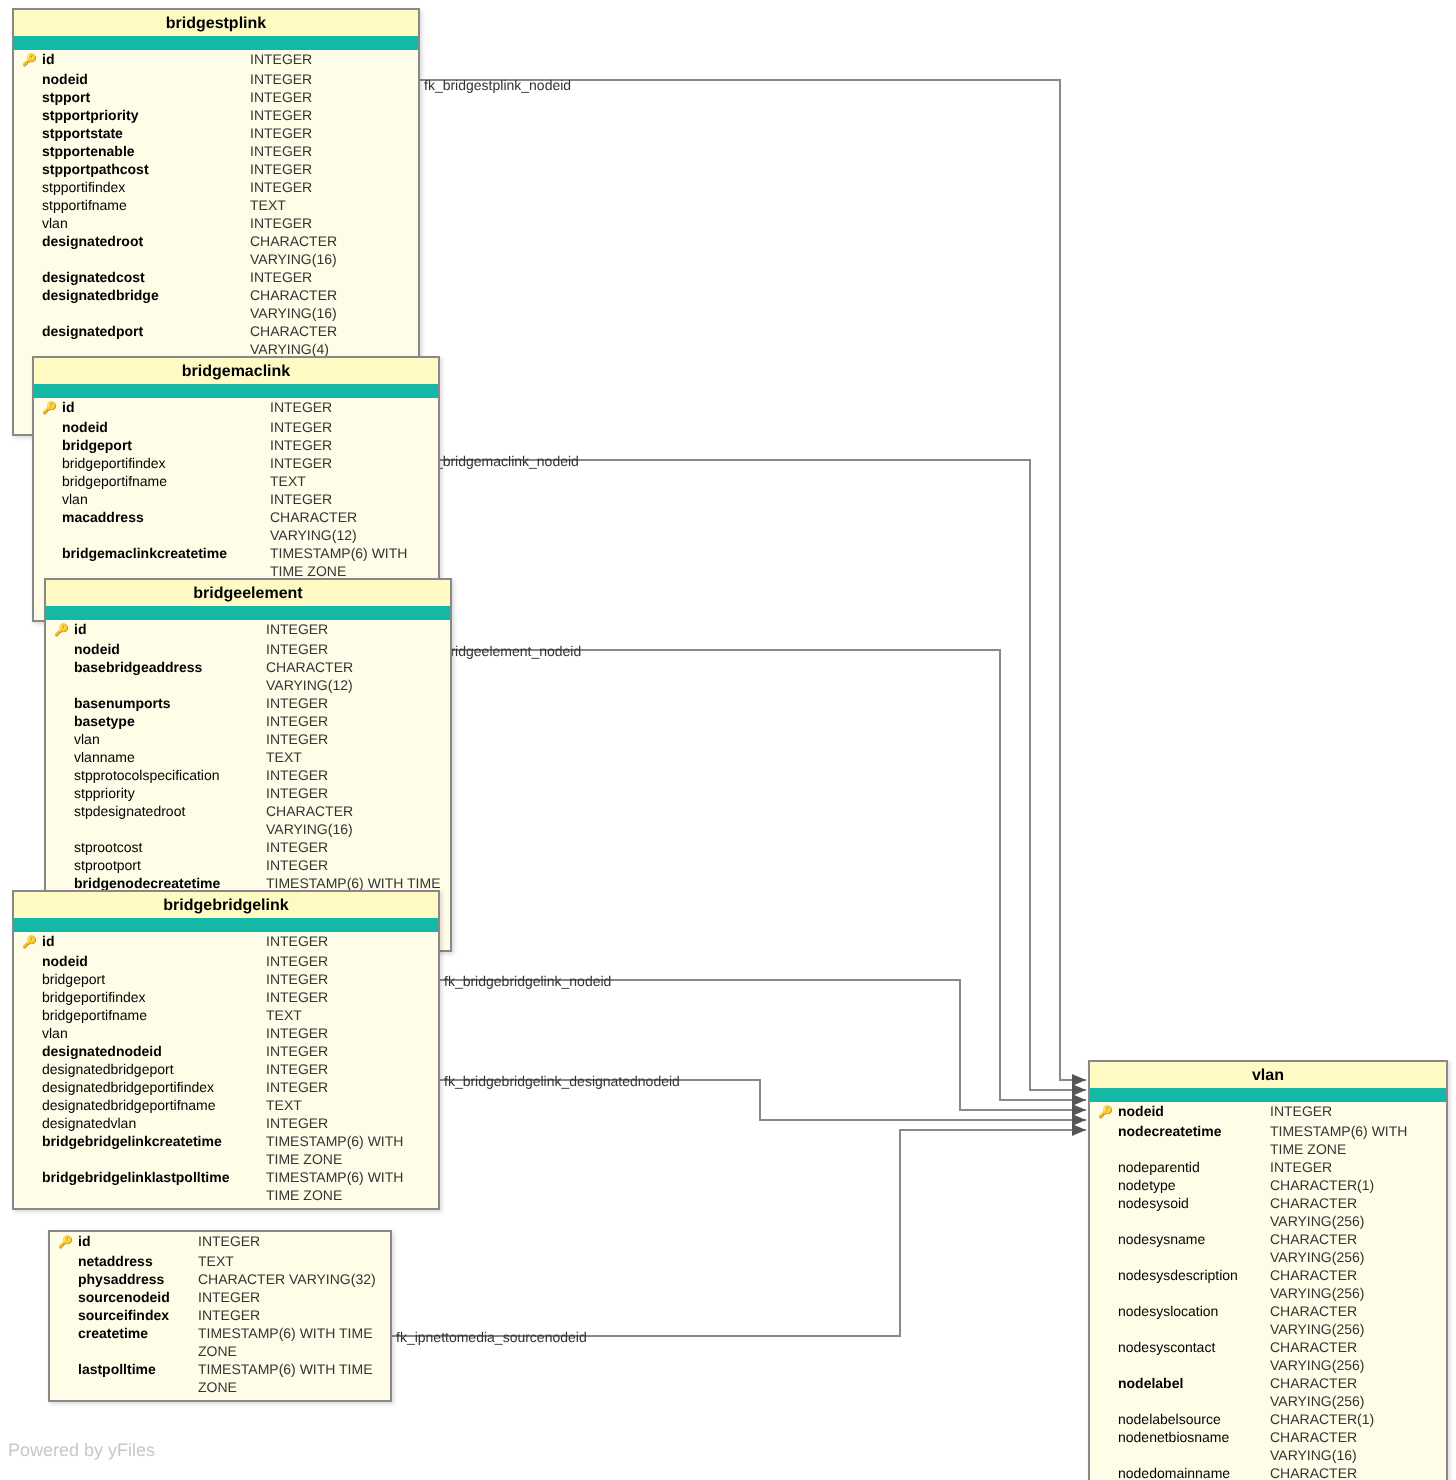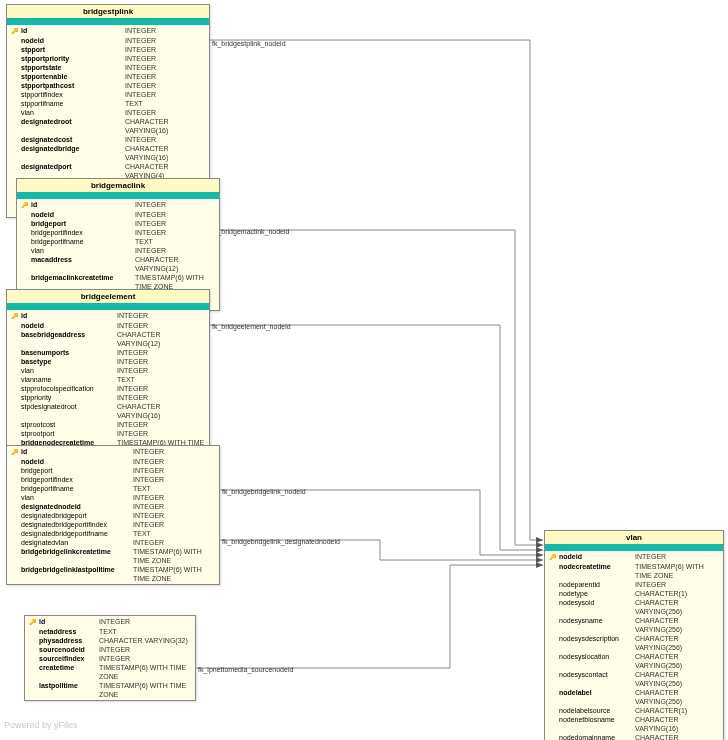--- a/index.html
+++ b/index.html
@@ -232,21 +232,21 @@
           <span class="name-col bold" style="width: 100px;">bridgemaclinkcreatetime</span>
           <span class="type-col">TIMESTAMP(6) WITH TIME ZONE</span>
         </div>
         <div class="row">
           <span class="key-col"></span>
           <span class="name-col bold" style="width: 100px;">bridgemaclinklastpolltime</span>
           <span class="type-col">TIMESTAMP(6) WITH TIME ZONE</span>
         </div>
       </div>
     </div>
-    <div class="entity" style="left: 6px; top: 289px; width: 202px;">
+    <div class="entity" style="left: 22px; top: 289px; width: 202px;">
       <div class="entity-title">bridgeelement</div>
       <div class="entity-body">
         <div class="row">
           <span class="key-col"><span class="key-icon">🔑</span></span>
           <span class="name-col bold" style="width: 92px;">id</span>
           <span class="type-col">INTEGER</span>
         </div>
         <div class="row">
           <span class="key-col"></span>
           <span class="name-col bold" style="width: 92px;">nodeid</span>
@@ -308,20 +308,21 @@
           <span class="type-col">TIMESTAMP(6) WITH TIME ZONE</span>
         </div>
         <div class="row">
           <span class="key-col"></span>
           <span class="name-col bold" style="width: 92px;">bridgenodelastpolltime</span>
           <span class="type-col">TIMESTAMP(6) WITH TIME ZONE</span>
         </div>
       </div>
     </div>
     <div class="entity" style="left: 6px; top: 445px; width: 212px;">
+      <div class="entity-title">bridgebridgelink</div>
       <div class="entity-body">
         <div class="row">
           <span class="key-col"><span class="key-icon">🔑</span></span>
           <span class="name-col bold" style="width: 108px;">id</span>
           <span class="type-col">INTEGER</span>
         </div>
         <div class="row">
           <span class="key-col"></span>
           <span class="name-col bold" style="width: 108px;">nodeid</span>
           <span class="type-col">INTEGER</span>

